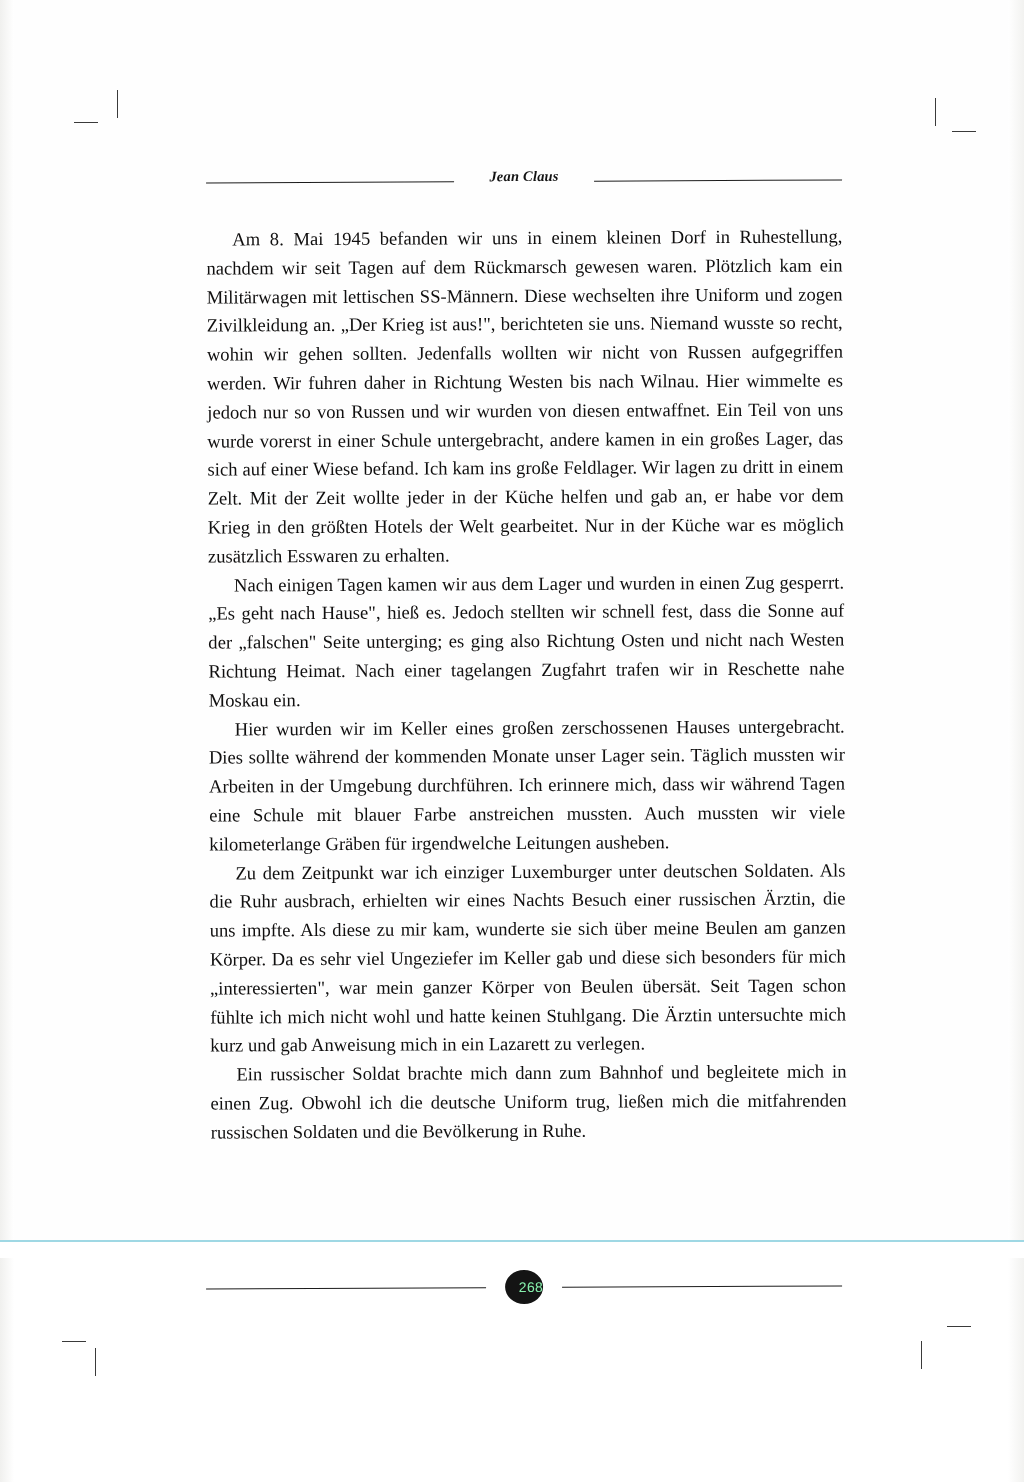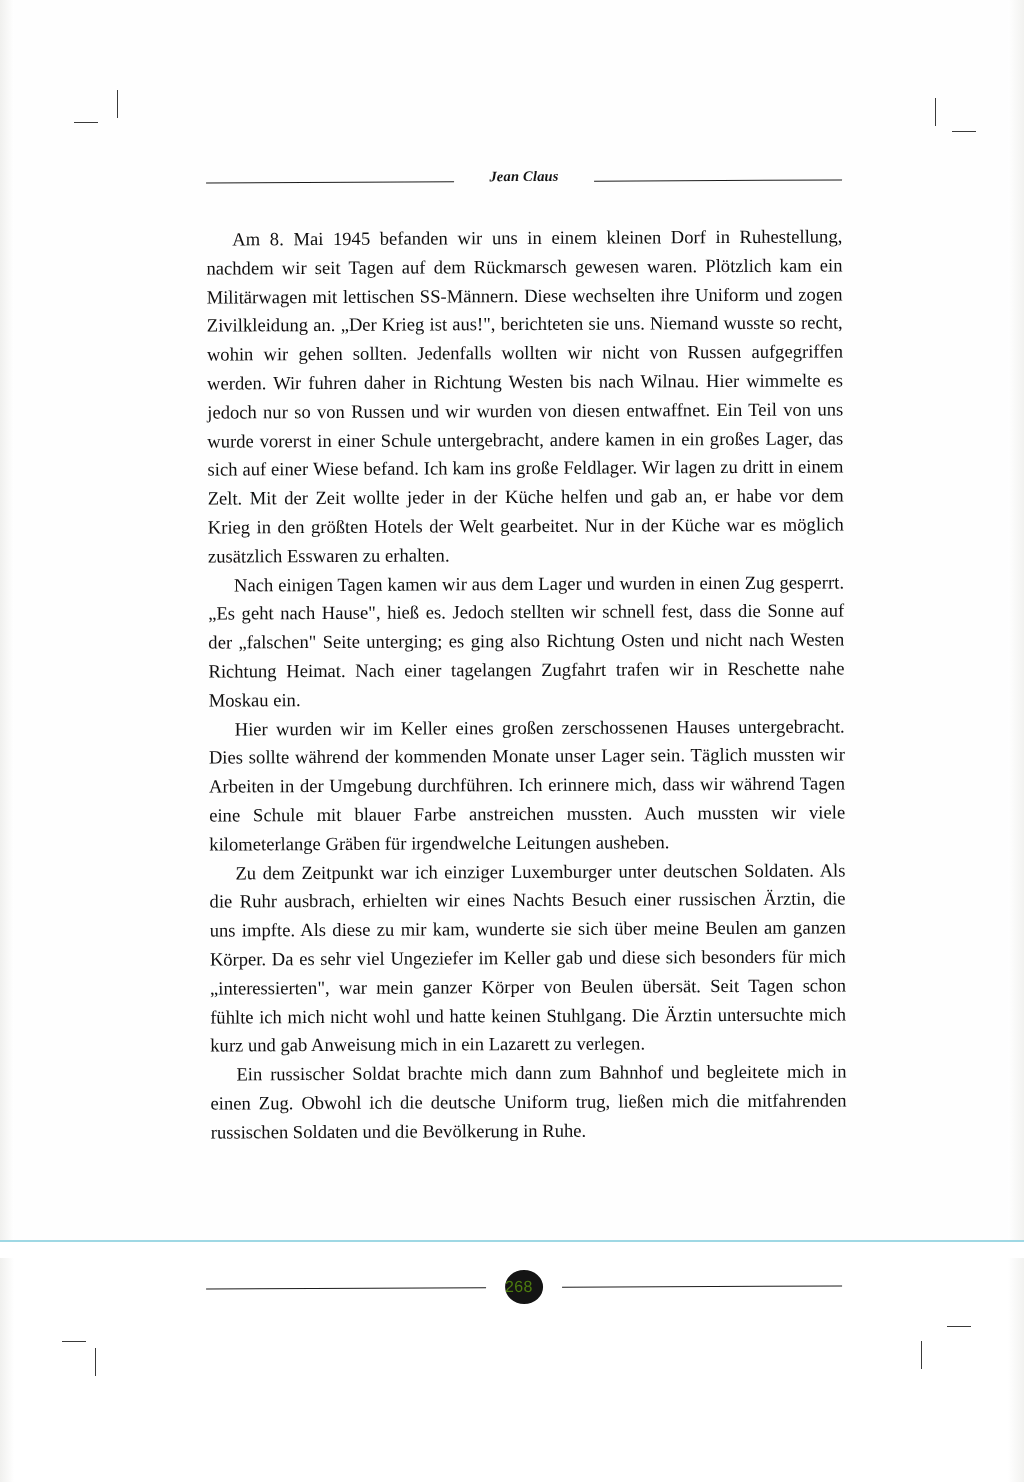--- a/index.html
+++ b/index.html
@@ -129,25 +129,25 @@
   .footer .rule.right { right: 0; width: 280px; }
   .folio {
     position: absolute;
     left: 50%;
     top: 0;
     transform: translateX(-50%);
     width: 38px;
     height: 34px;
     border-radius: 19px / 17px;
     background: #141414;
-    color: #4d7c0f;
+    color: #86efac;
     font-family: "Liberation Sans", sans-serif;
-    font-size: 16px;
+    font-size: 14px;
     line-height: 34px;
-    text-align: left;
+    text-align: right;
     letter-spacing: 0.3px;
   }
 </style>
 </head>
 <body>
 
 <div class="scan-page">
 
   <div class="edge-left"></div>
   <div class="edge-right"></div>

